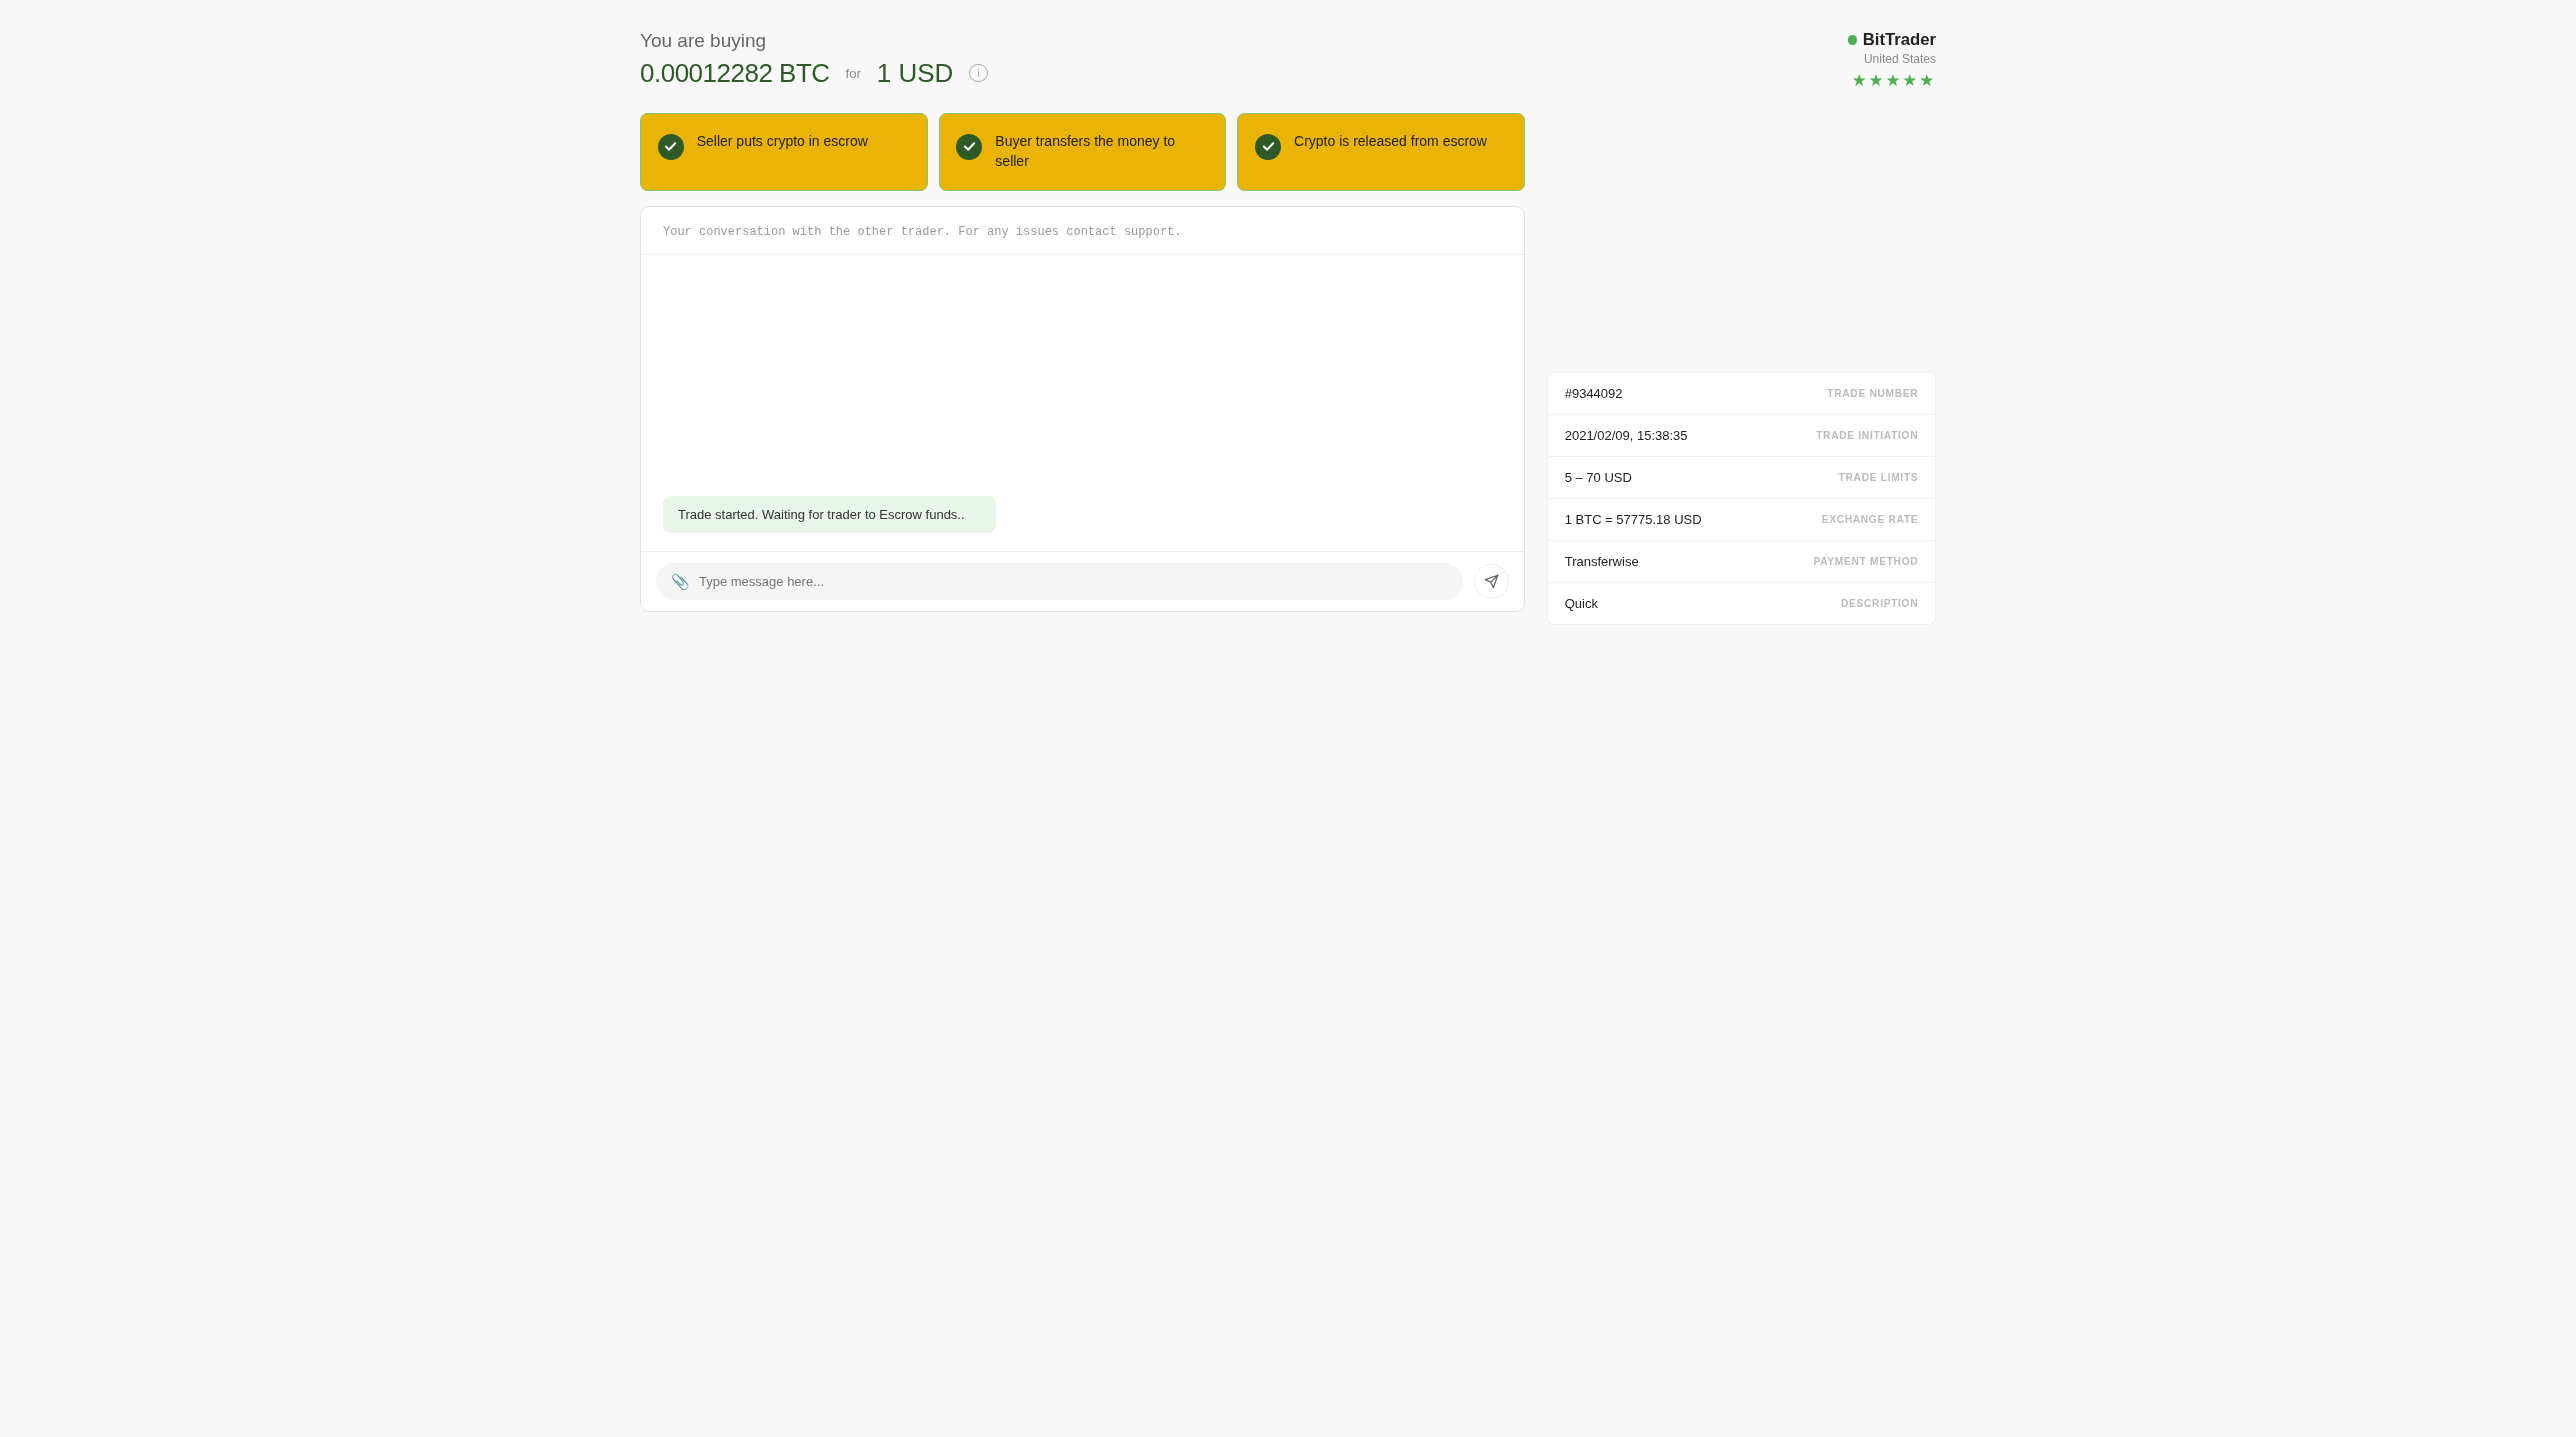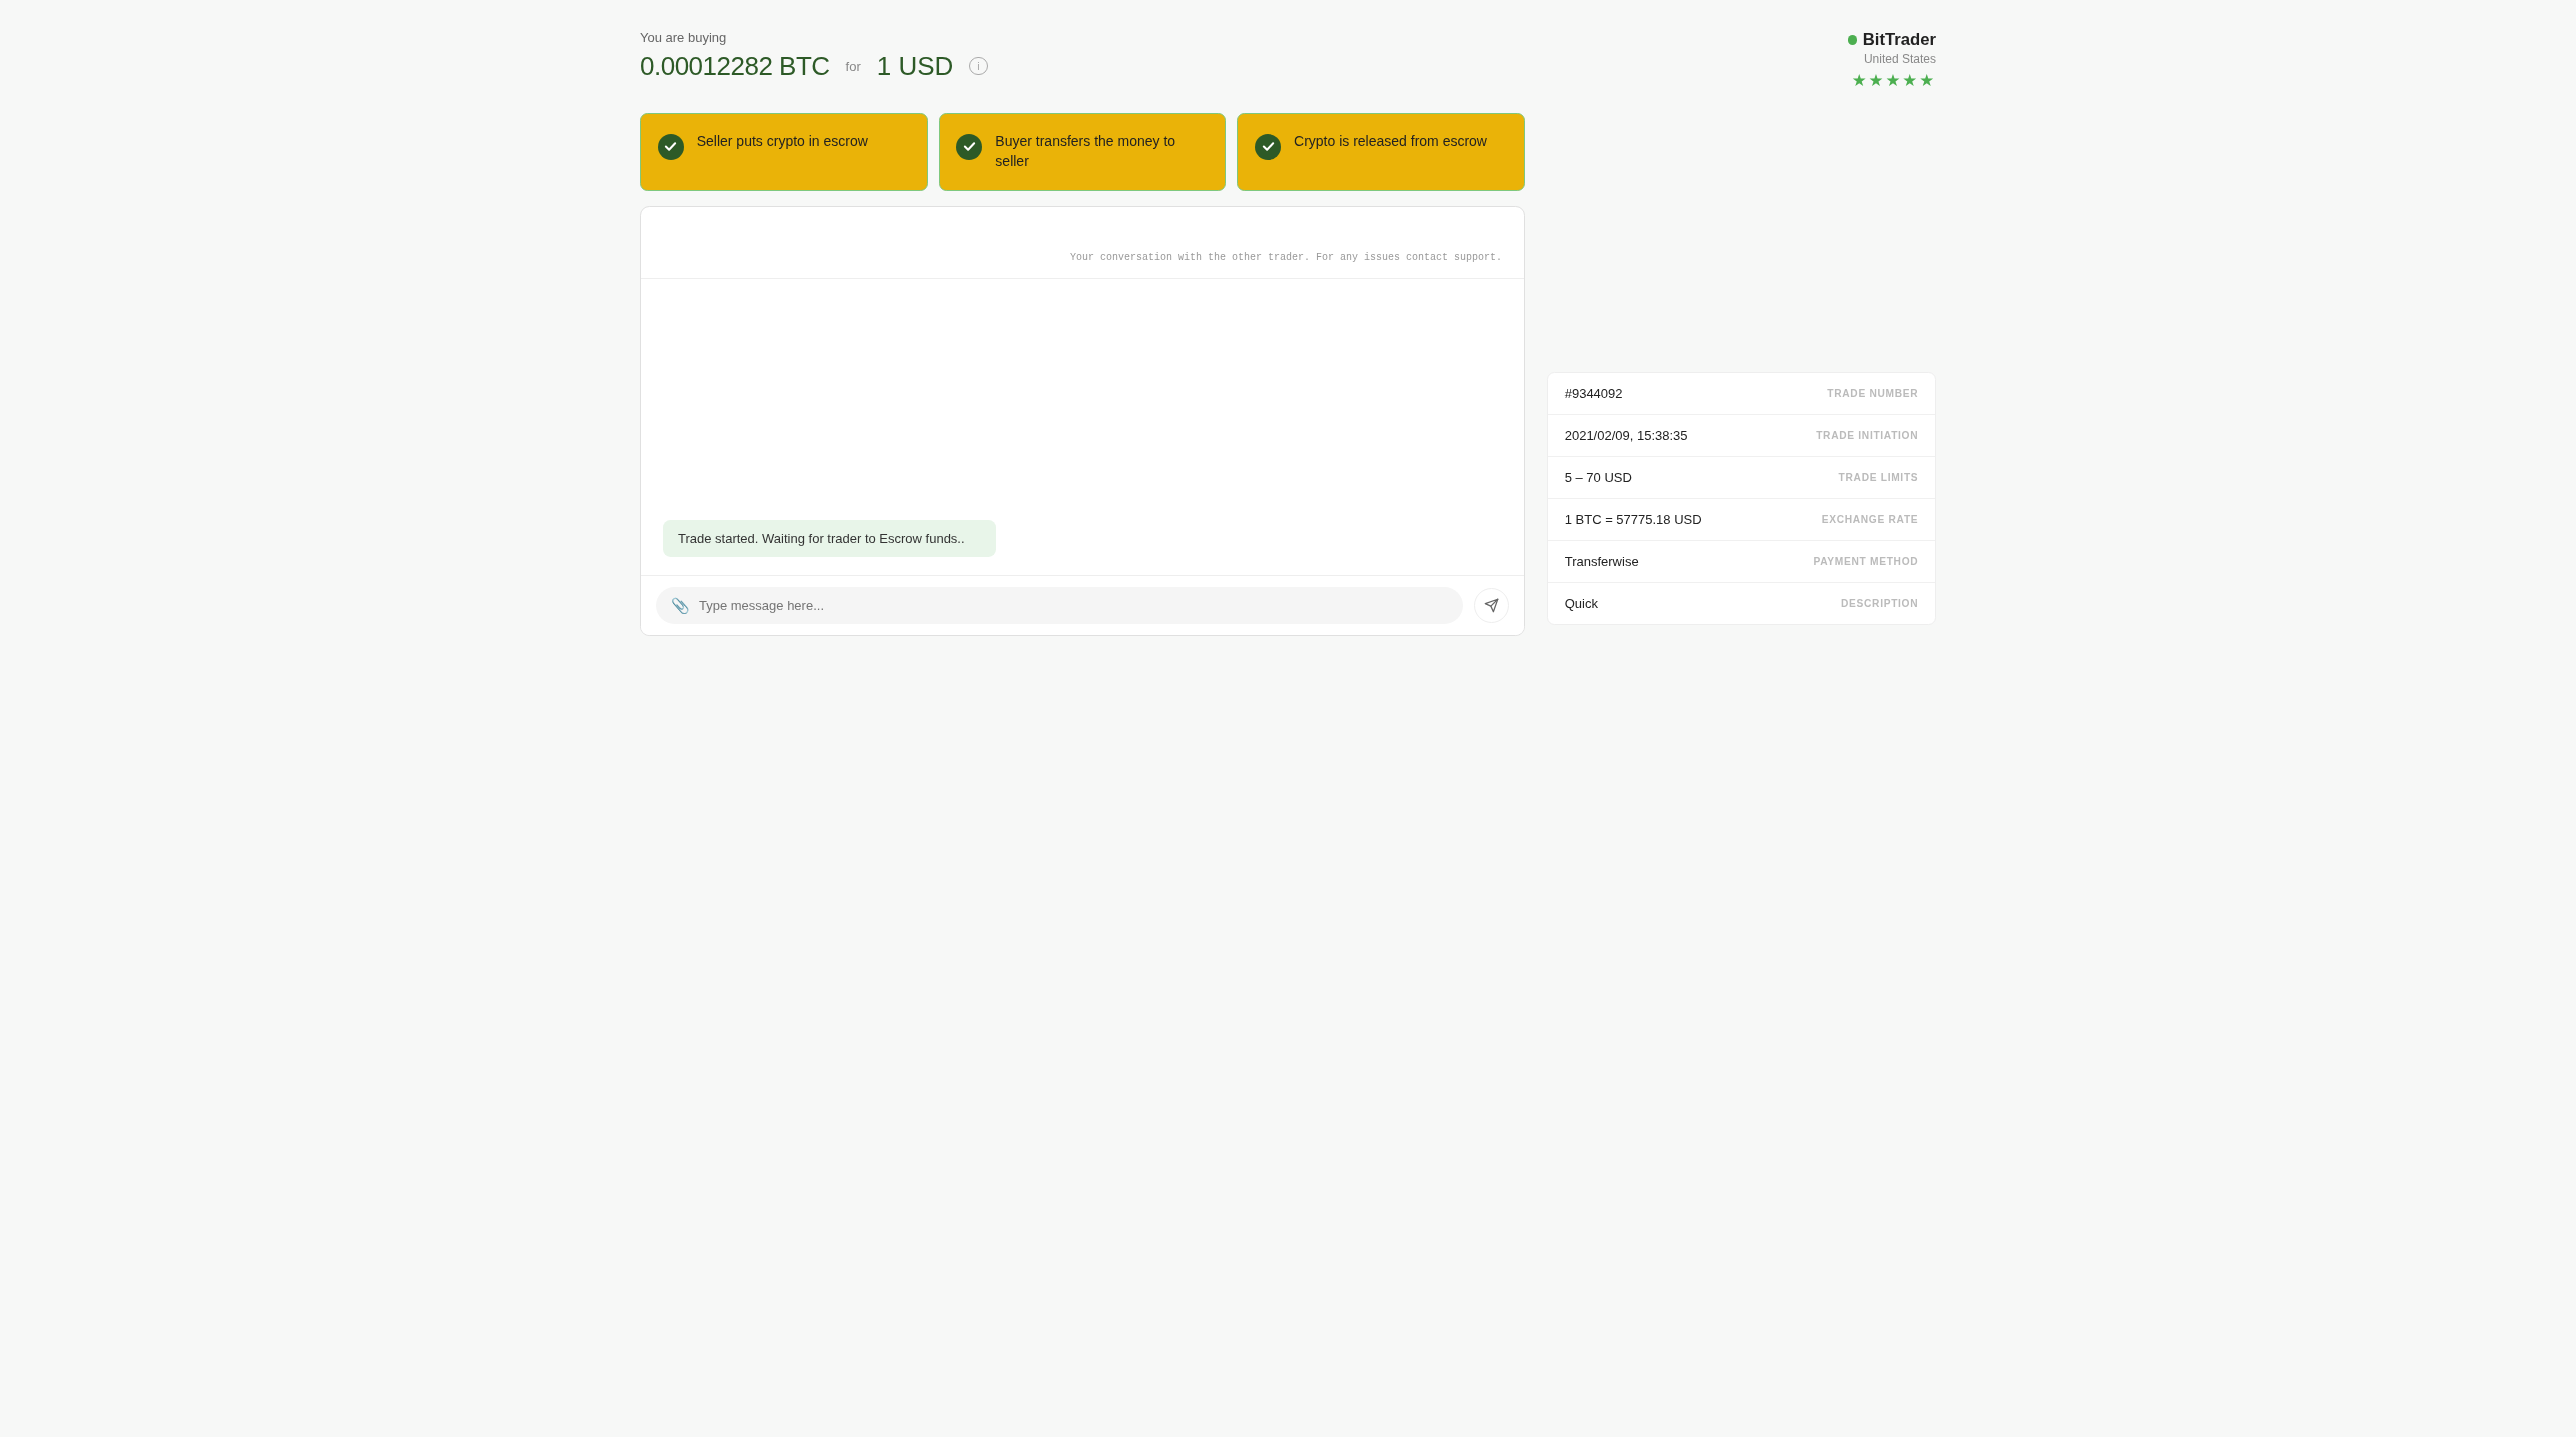--- a/index.html
+++ b/index.html
@@ -18,21 +18,21 @@
 
     .top-row {
       display: flex;
       justify-content: space-between;
       align-items: flex-start;
       margin-bottom: 22px;
     }
 
     .buying-info {}
     .buying-label {
-      font-size: 13px;
+      font-size: 19px;
       color: #666;
       margin-bottom: 5.6px;
     }
     .buying-amount {
       display: flex;
       align-items: center;
       gap: 16px;
       font-size: 26px;
       font-weight: 300;
     }
@@ -152,25 +152,24 @@
       border-radius: 9.3px;
       padding: 0;
       overflow: hidden;
     }
 
     .chat-info-bar {
       padding: 18.5px 22px 15px;
       border-bottom: 0.9px solid #eee;
     }
     .chat-info-text {
-      font-size: 10px;
+      font-size: 12px;
       color: #999;
       font-family: 'Courier New', monospace;
-      text-align: right;
-      margin-top: 27px;
+      text-align: left;
     }
 
     .chat-messages {
       min-height: 296px;
       padding: 18.5px 22px;
       display: flex;
       flex-direction: column;
       justify-content: flex-end;
     }
 

